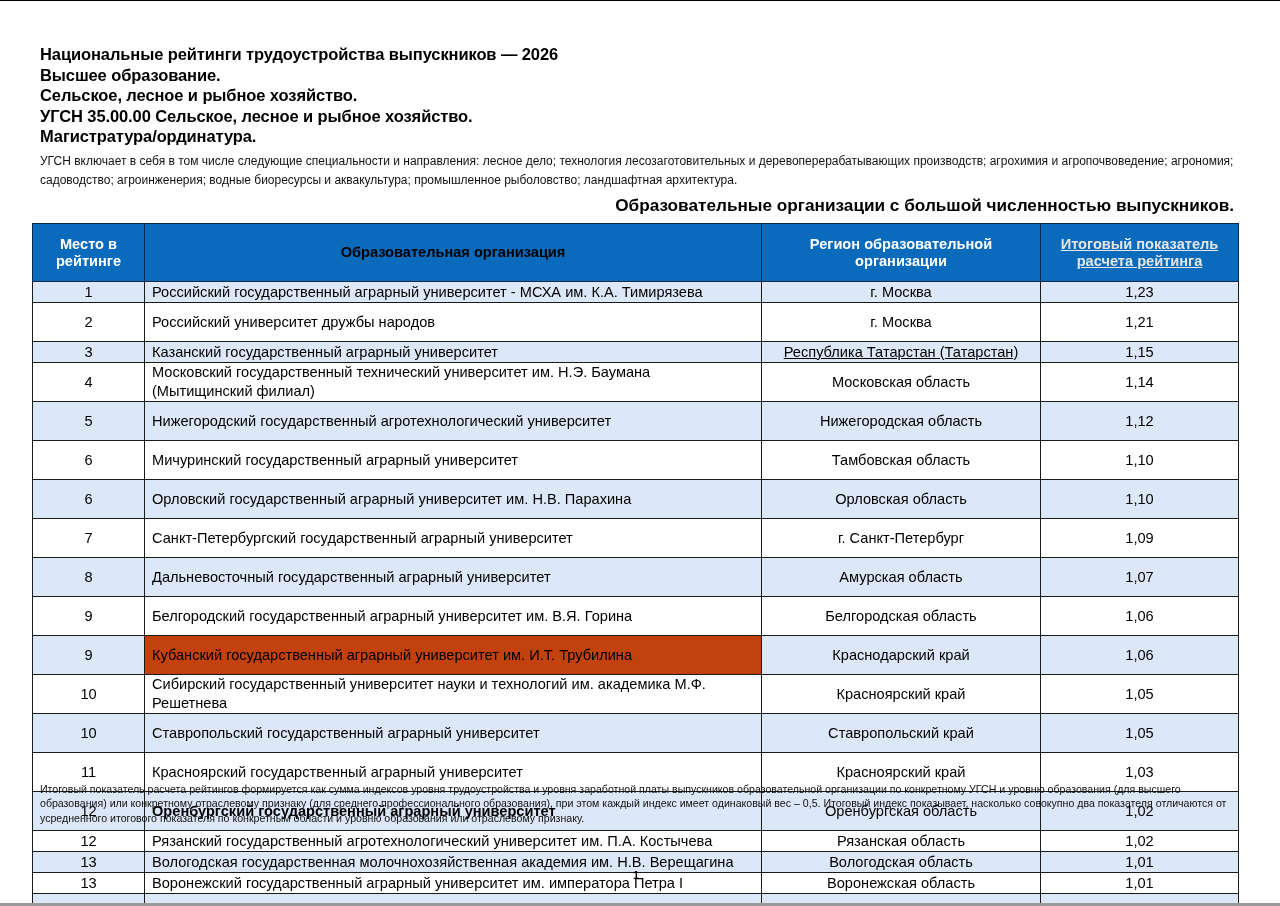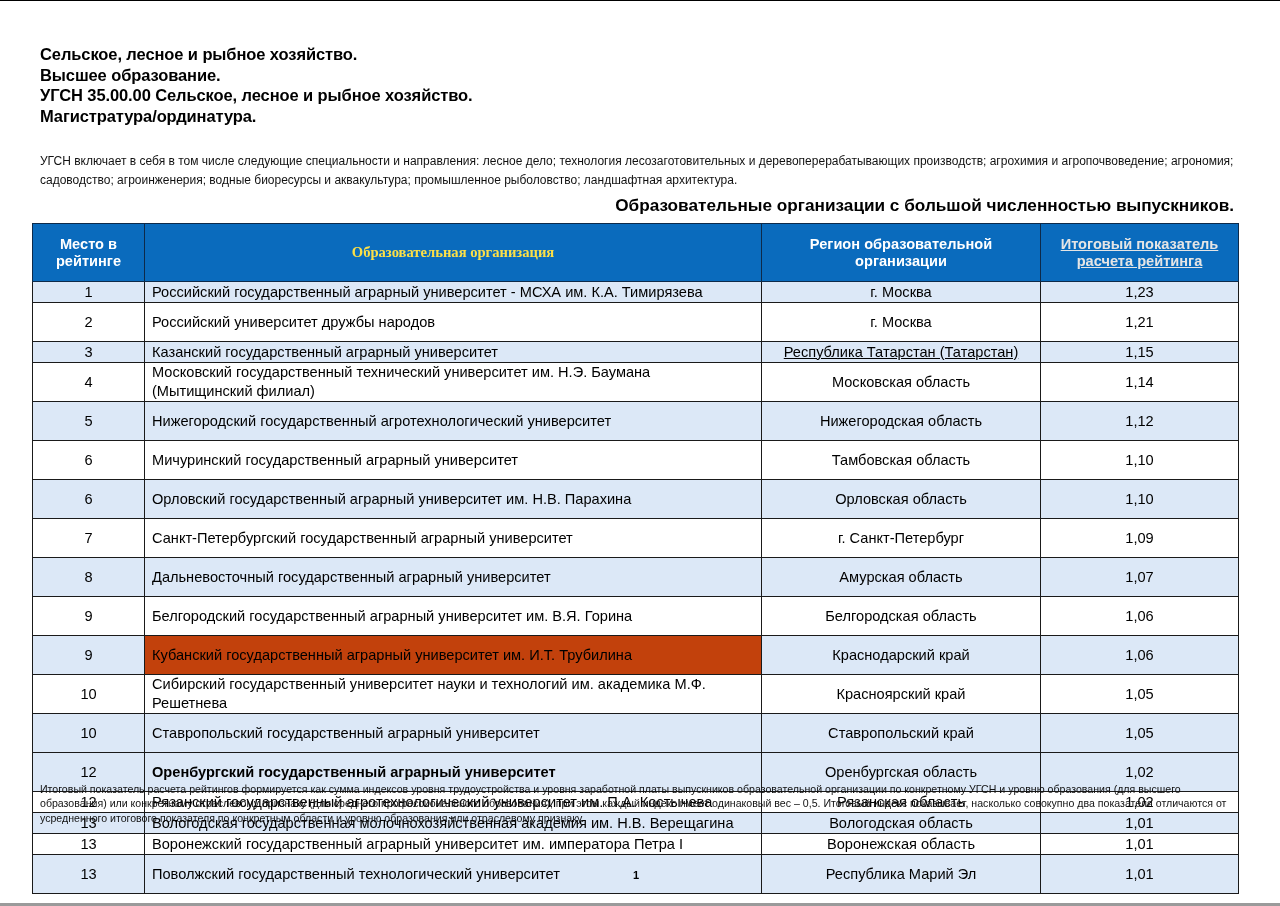--- a/index.html
+++ b/index.html
@@ -103,41 +103,42 @@
       font-size: 11px;
       font-weight: bold;
     }
   </style>
 </head>
 <body>
 
 <div class="top-rule"></div>
 
 <div class="headings">
+  <div>Национальные рейтинги трудоустройства выпускников — 2026</div>
+  <div>Высшее образование.</div>
   <div>Сельское, лесное и рыбное хозяйство.</div>
-  <div>Высшее образование.</div>
   <div>УГСН 35.00.00 Сельское, лесное и рыбное хозяйство.</div>
   <div>Магистратура/ординатура.</div>
 </div>
 
 <div class="ugsn-desc">УГСН включает в себя в том числе следующие специальности и направления:  лесное дело; технология лесозаготовительных и деревоперерабатывающих производств; агрохимия и агропочвоведение; агрономия; садоводство; агроинженерия; водные биоресурсы и аквакультура; промышленное рыболовство; ландшафтная архитектура.</div>
 
 <div class="subtitle">Образовательные организации с большой численностью выпускников.</div>
 
 <table class="ranking">
   <colgroup>
     <col style="width:112px">
     <col style="width:617px">
     <col style="width:279px">
     <col style="width:198px">
   </colgroup>
   <thead>
     <tr>
       <th style="background: rgb(10, 107, 189); color: rgb(255, 255, 255);">Место в рейтинге</th>
-      <th style="background: rgb(10, 107, 189); color: #fde047; font-family: Liberation Serif, serif;">Образовательная организация</th>
+      <th style="background: rgb(10, 107, 189); color: #000000;">Образовательная организация</th>
       <th style="background: rgb(10, 107, 189); color: rgb(255, 255, 255);">Регион образовательной организации</th>
       <th style="background: rgb(10, 107, 189); color: #e5e5e5; text-decoration: underline;">Итоговый показатель расчета рейтинга</th>
     </tr>
   </thead>
   <tbody>
     <tr class="odd r2">
         <td class="c-place" style="background: rgb(220, 232, 247);">1</td>
         <td class="c-org" style="background: rgb(220, 232, 247);">Российский государственный аграрный университет - МСХА им. К.А. Тимирязева</td>
         <td class="c-region" style="background: rgb(220, 232, 247);">г. Москва</td>
         <td class="c-score" style="background: rgb(220, 232, 247);">1,23</td>
@@ -207,20 +208,26 @@
         <td class="c-org">Сибирский государственный университет науки и технологий им. академика М.Ф. Решетнева</td>
         <td class="c-region">Красноярский край</td>
         <td class="c-score">1,05</td>
       </tr>
     <tr class="odd r1">
         <td class="c-place" style="background: rgb(220, 232, 247);">10</td>
         <td class="c-org" style="background: rgb(220, 232, 247);">Ставропольский государственный аграрный университет</td>
         <td class="c-region" style="background: rgb(220, 232, 247);">Ставропольский край</td>
         <td class="c-score" style="background: rgb(220, 232, 247);">1,05</td>
       </tr>
+    <tr class="even r1">
+        <td class="c-place">11</td>
+        <td class="c-org">Красноярский государственный аграрный университет</td>
+        <td class="c-region">Красноярский край</td>
+        <td class="c-score">1,03</td>
+      </tr>
     <tr class="odd r1">
         <td class="c-place" style="background: rgb(220, 232, 247);">12</td>
         <td class="c-org" style="background: rgb(220, 232, 247); font-weight: bold;">Оренбургский государственный аграрный университет</td>
         <td class="c-region" style="background: rgb(220, 232, 247);">Оренбургская область</td>
         <td class="c-score" style="background: rgb(220, 232, 247);">1,02</td>
       </tr>
     <tr class="even r2">
         <td class="c-place">12</td>
         <td class="c-org">Рязанский государственный агротехнологический университет им. П.А. Костычева</td>
         <td class="c-region">Рязанская область</td>

